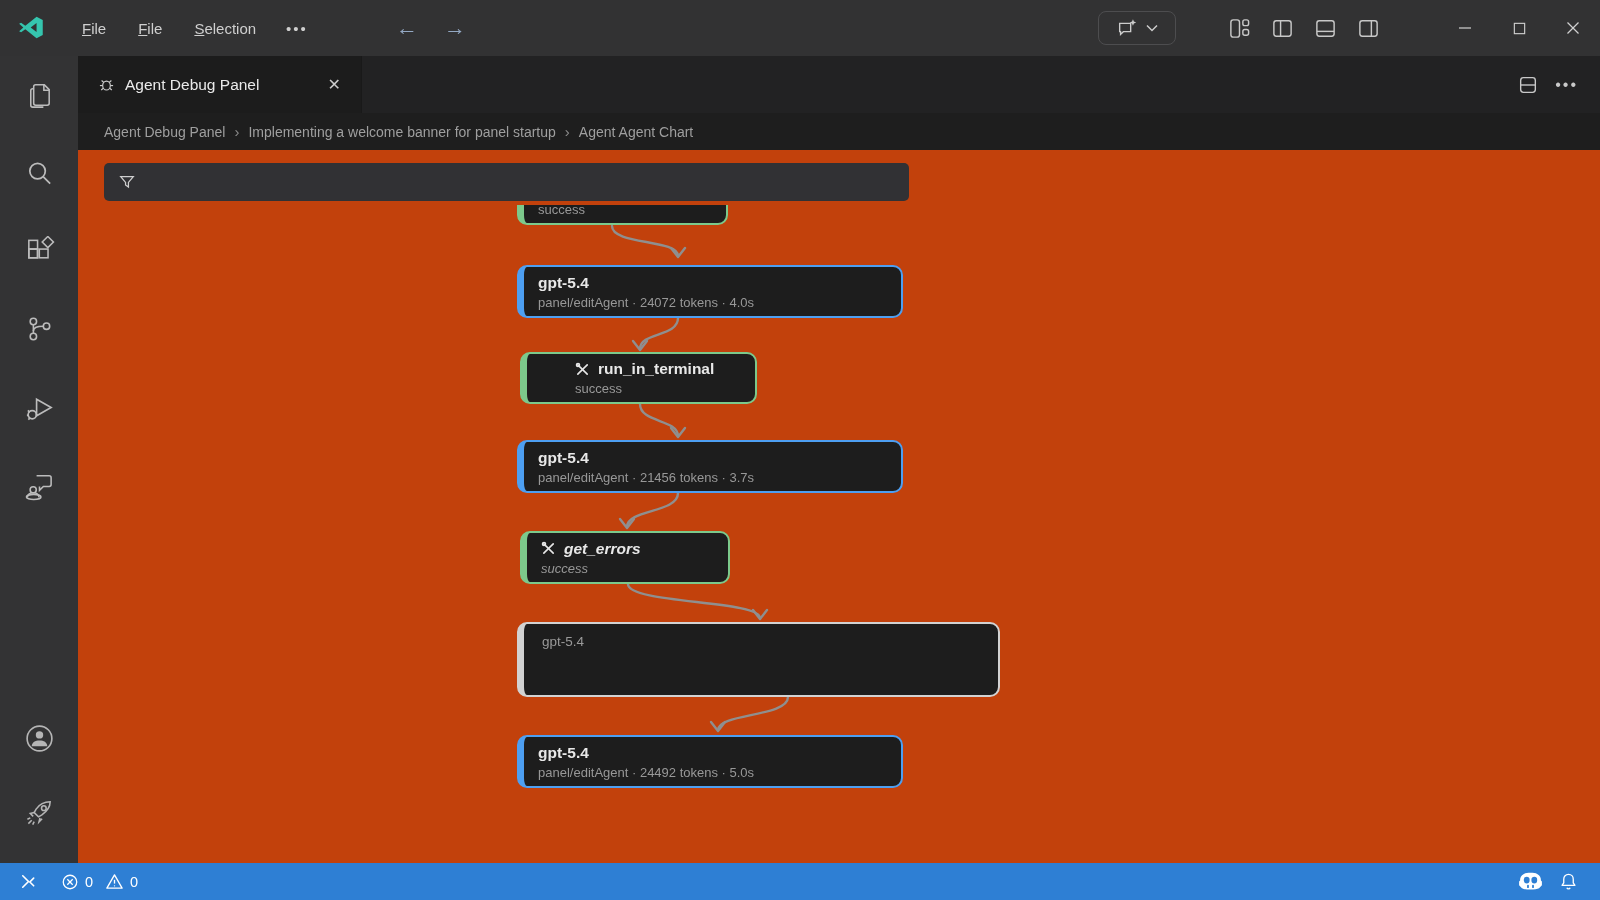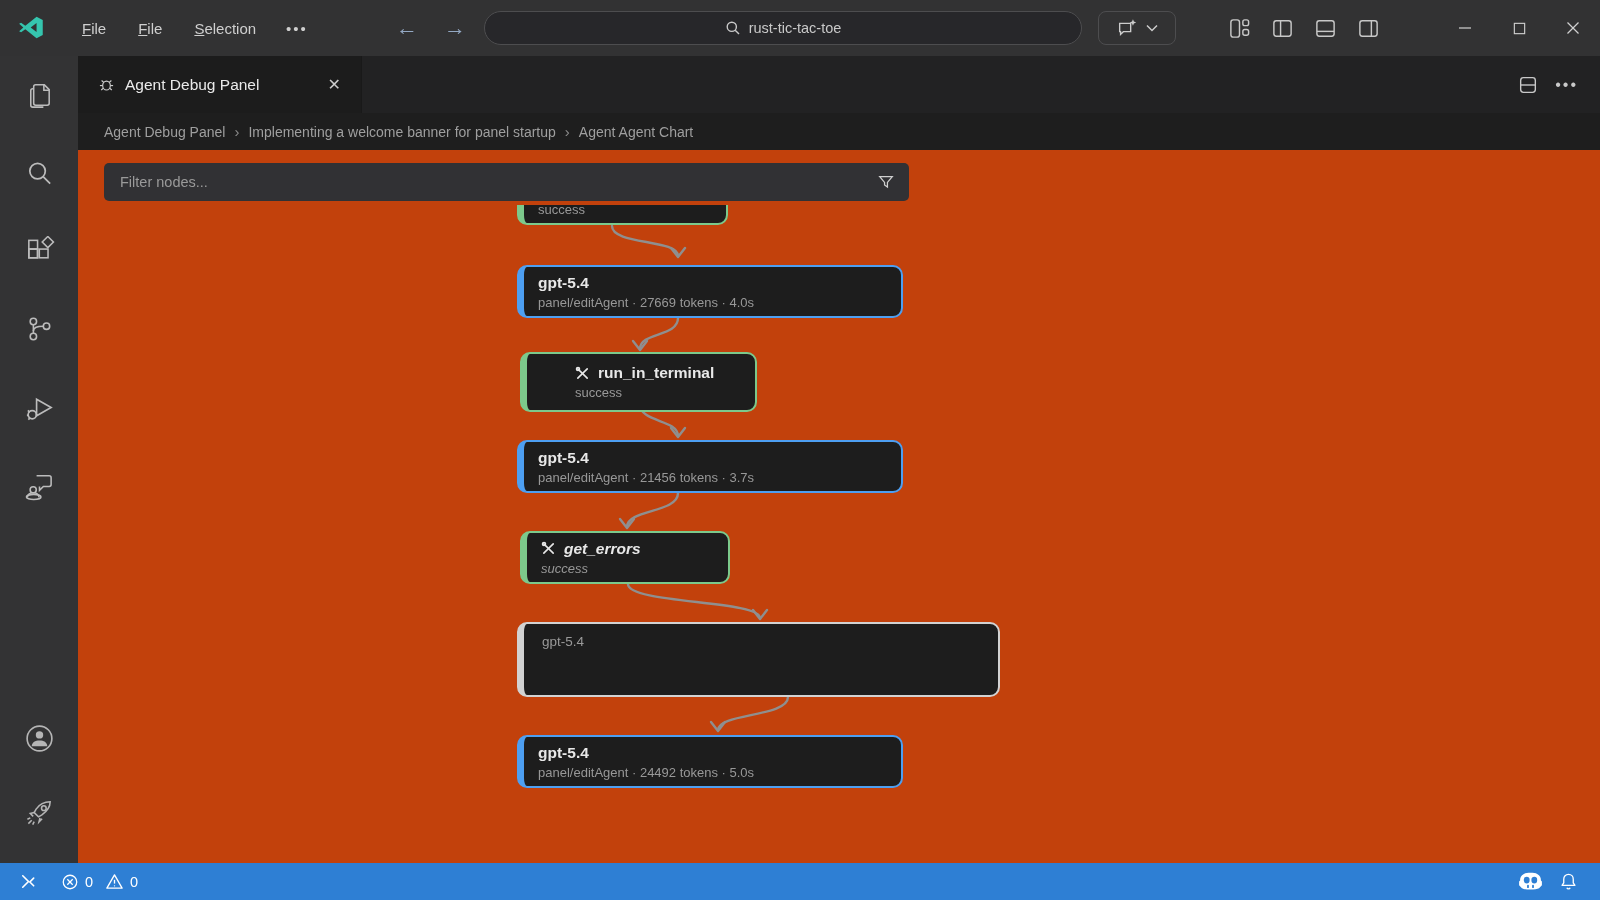--- a/index.html
+++ b/index.html
@@ -121,27 +121,20 @@
   </div>
   <div class="tb-menus">
     <span class="menu-item">File</span>
     <span class="menu-item">File</span>
     <span class="menu-item">Selection</span>
     <span class="menu-overflow">•••</span>
   </div>
   <div class="nav-arrows">
     <span class="nav-arrow">←</span>
     <span class="nav-arrow">→</span>
-  </div>
-  <div class="command-center">
-    <svg width="16" height="16" viewBox="0 0 16 16" fill="none" stroke="#c9c9c9" stroke-width="1.4">
-      <circle cx="6.8" cy="6.8" r="4.6"></circle>
-        <line x1="10.2" y1="10.2" x2="14" y2="14"></line>
-    </svg>
-    <span>rust-tic-tac-toe</span>
   </div>
   <div class="copilot-btn">
     <svg width="22" height="22" viewBox="0 0 24 24" fill="none" stroke="#cccccc" stroke-width="1.5">
       <path d="M4 7 h12 v9 h-8 l-3 3 v-3 h-1 z"></path>
       <path d="M18.5 2.5 l1 2.5 2.5 1 -2.5 1 -1 2.5 -1-2.5 -2.5-1 2.5-1 z" fill="#cccccc" stroke="none"></path>
     </svg>
     <svg width="12" height="8" viewBox="0 0 12 8" fill="none" stroke="#cccccc" stroke-width="1.5">
       <polyline points="1,1.5 6,6.5 11,1.5"></polyline>
     </svg>
   </div>
@@ -298,21 +291,20 @@
   <div class="breadcrumbs">
     <span>Agent Debug Panel</span>
     <span class="bc-sep">›</span>
     <span>Implementing a welcome banner for panel startup</span>
     <span class="bc-sep">›</span>
     <span>Agent Agent Chart</span>
   </div>
 
   <div class="filterbar">
     <div class="filter-input">
-      <input type="text" placeholder="Filter nodes..." style="">
       <svg width="18" height="18" viewBox="0 0 20 20" fill="none" stroke="#cfcfcf" stroke-width="1.4">
         <path d="M3 4 h14 l-5.4 6.5 v5 l-3.2 -2.2 v-2.8 z"></path>
       </svg>
     </div>
   </div>
 
   <div class="flow-canvas">
 
     <svg class="arrows" width="1522" height="658" viewBox="0 0 1522 658" fill="none" stroke="#8f8f8f" stroke-width="2.4" stroke-linecap="round" stroke-linejoin="round">
       <path d="M534 21 C534 40 600 34 600 51"></path>
@@ -328,24 +320,24 @@
       <path d="M710 492 C710 512 640 508 640 525"></path>
         <polyline points="633,517 640,526 647,517"></polyline>
     </svg>
 
     <div class="node green partial" style="left:439px; top:-32px; width:211px; height:52px;">
       <div class="node-sub">success</div>
     </div>
 
     <div class="node blue" style="left:439px; top:60px; width:386px; height:53px;">
       <div class="node-title">gpt-5.4</div>
-      <div class="node-sub">panel/editAgent · 27669 tokens · 4.0s</div>
-    </div>
-
-    <div class="node green" style="left:442px; top:147px; width:237px; height:60px;padding-left:48px;">
+      <div class="node-sub">panel/editAgent · 24072 tokens · 4.0s</div>
+    </div>
+
+    <div class="node green" style="left:442px; top:147px; width:237px; height:52px;padding-left:48px;">
       <div class="node-title">
         <svg width="15" height="15" viewBox="0 0 16 16" fill="none" stroke="#e8e8e8" stroke-width="1.7" stroke-linecap="round">
           <line x1="3" y1="3" x2="13" y2="13"></line>
             <line x1="13" y1="3" x2="3" y2="13"></line>
           <circle cx="3.2" cy="3.2" r="1.6"></circle>
         </svg>
         <span>run_in_terminal</span>
       </div>
       <div class="node-sub">success</div>
     </div>

